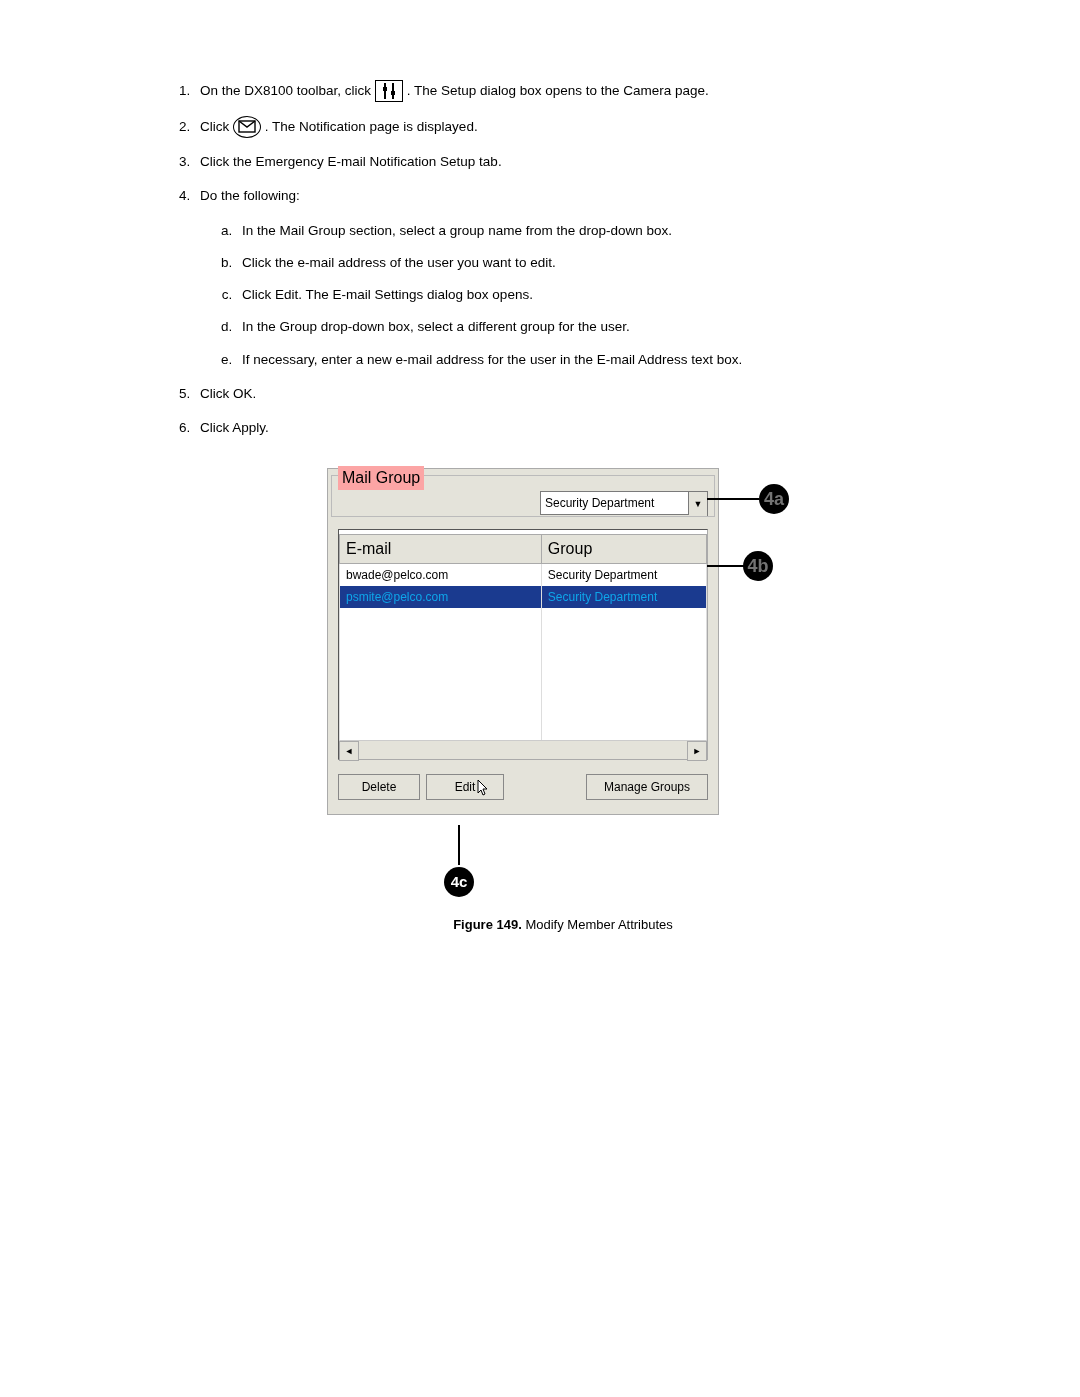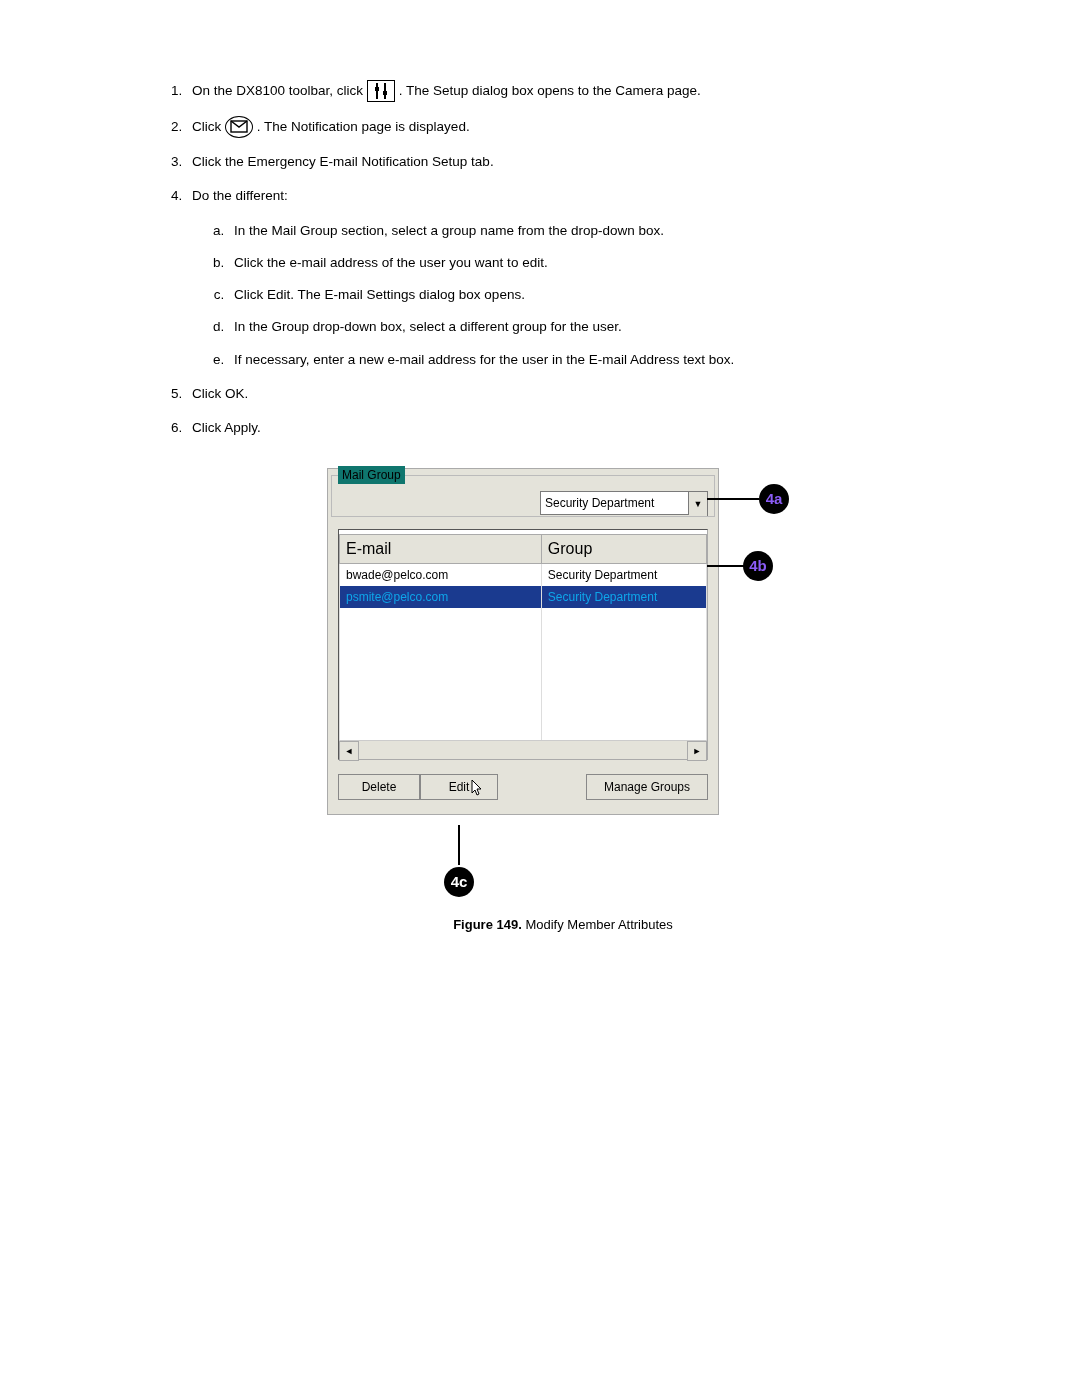--- a/index.html
+++ b/index.html
@@ -28,20 +28,21 @@
     margin-bottom: 14px;
   }
   ol.steps {
     list-style: decimal;
     padding-left: 50px;
     margin: 0;
   }
   ol.steps > li {
     margin-bottom: 14px;
     padding-left: 6px;
+    margin-left: 8px;
   }
   ol.substeps {
     list-style: lower-alpha;
     padding-left: 36px;
     margin-top: 14px;
   }
   ol.substeps > li {
     margin-bottom: 12px;
     padding-left: 6px;
   }
@@ -85,23 +86,23 @@
     padding: 10px 10px 14px 10px;
     position: relative;
     font-family: "Tahoma", Arial, sans-serif;
     font-size: 12px;
     color: #000;
   }
   .mg-legend {
     position: absolute;
     top: -3px;
     left: 10px;
-    background: #0f766e;
+    background: #fca5a5;
     padding: 0 4px;
-    font-size: 12px;
+    font-size: 16px;
     text-align: center;
   }
   .mg-fieldset-border {
     border: 1px solid #bbb;
     position: absolute;
     top: 6px;
     left: 3px;
     right: 3px;
     height: 40px;
     pointer-events: none;
@@ -175,20 +176,21 @@
     height: 18px;
     background: #e4e3da;
     border: 1px solid #aaa;
     display: flex;
     align-items: center;
     justify-content: center;
     font-size: 9px;
   }
   .mg-buttons {
     display: flex;
+    gap: 6px;
     margin-top: 14px;
   }
   .mg-btn {
     border: 1px solid #888;
     background: #e4e3da;
     padding: 3px 0;
     font-size: 12px;
     text-align: center;
   }
   .mg-btn.delete { width: 80px; }
@@ -202,23 +204,23 @@
   .callouts {
     position: relative;
     width: 80px;
   }
   .callouts div.bubble {
     position: absolute;
     width: 30px;
     height: 30px;
     border-radius: 50%;
     background: #000;
-    color: #8b5cf6;
+    color: #737373;
     font-weight: bold;
-    font-size: 15px;
+    font-size: 18px;
     display: flex;
     align-items: center;
     justify-content: center;
   }
   .callouts .line {
     position: absolute;
     background: #000;
     height: 2px;
   }
   .c4a { top: 16px; left: 40px; }
@@ -299,21 +301,21 @@
       <span class="inline-icon notif-ico">
         <svg width="18" height="14" viewBox="0 0 18 14">
           <rect x="1" y="1" width="16" height="11" fill="none" stroke="#000" stroke-width="1.4"></rect>
           <path d="M1 1 L9 7 L17 1" fill="none" stroke="#000" stroke-width="1.4"></path>
         </svg>
       </span>
       <span>. The Notification page is displayed.</span>
     </li>
     <li>Click the Emergency E-mail Notification Setup tab.</li>
     <li>
-      <span>Do the different:</span>
+      <span>Do the following:</span>
       <ol class="substeps">
         <li>In the Mail Group section, select a group name from the drop-down box.</li>
         <li>Click the e-mail address of the user you want to edit.</li>
         <li>Click Edit. The E-mail Settings dialog box opens.</li>
         <li>In the Group drop-down box, select a different group for the user.</li>
         <li>If necessary, enter a new e-mail address for the user in the E-mail Address text box.</li>
       </ol>
     </li>
     <li>Click OK.</li>
     <li>Click Apply.</li>

